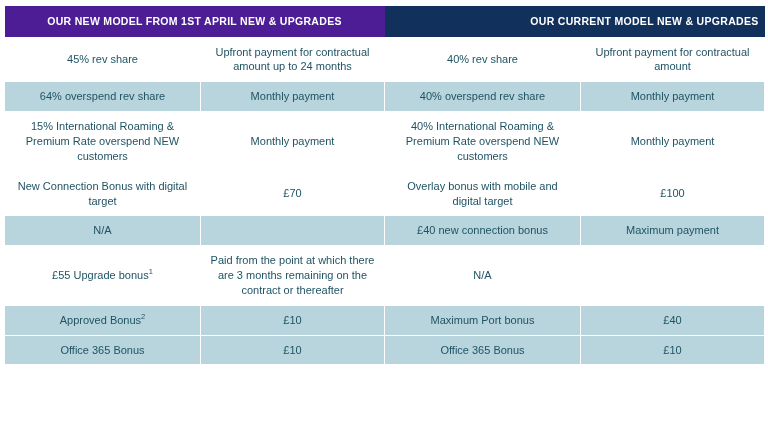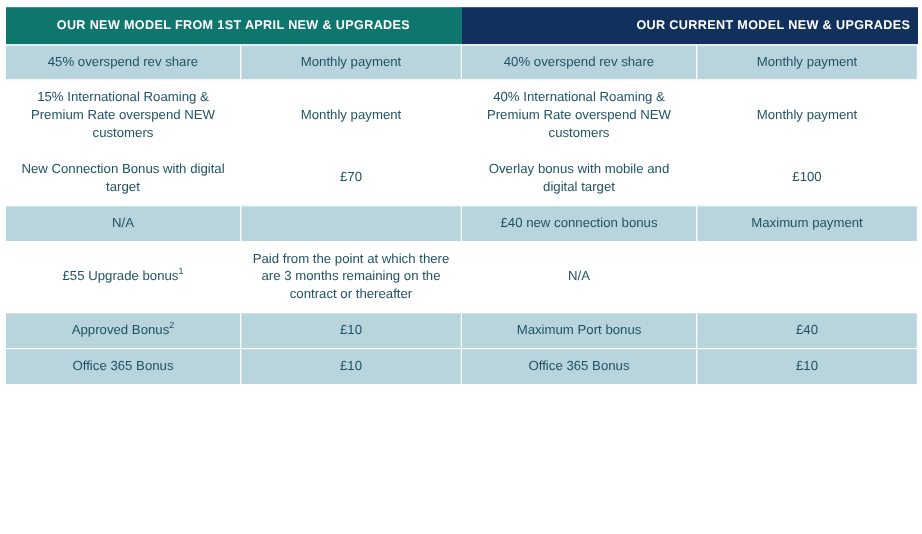--- a/index.html
+++ b/index.html
@@ -31,21 +31,21 @@
 
   th.head-left, th.head-right {
     color: #ffffff;
     font-size: 10.5px;
     font-weight: bold;
     letter-spacing: 0.3px;
     text-align: center;
     padding: 9px 6px 9px 6px;
     line-height: 1.2;
   }
-  th.head-left { background: #0f766e; }
+  th.head-left { background: #4c1d95; }
   th.head-right { background: #11315c; text-align: right; }
 
   td.cell {
     font-size: 11px;
     text-align: center;
     vertical-align: middle;
     padding: 7px 8px;
     line-height: 1.35;
     color: #1f5363;
     border: 1px solid #ffffff;
@@ -70,22 +70,28 @@
         <col class="c3">
         <col class="c4">
     </colgroup>
     <thead>
       <tr>
         <th class="head-left" colspan="2">OUR NEW MODEL FROM 1ST APRIL NEW &amp; UPGRADES</th>
         <th class="head-right" colspan="2">OUR CURRENT MODEL NEW &amp; UPGRADES</th>
       </tr>
     </thead>
     <tbody id="tbody">
+        <tr class="band-light">
+          <td class="cell">45% rev share</td>
+          <td class="cell">Upfront payment for contractual amount up to 24 months</td>
+          <td class="cell">40% rev share</td>
+          <td class="cell">Upfront payment for contractual amount</td>
+        </tr>
         <tr class="band-dark">
-          <td class="cell">45% overspend rev share</td>
+          <td class="cell">64% overspend rev share</td>
           <td class="cell">Monthly payment</td>
           <td class="cell">40% overspend rev share</td>
           <td class="cell">Monthly payment</td>
         </tr>
         <tr class="band-light">
           <td class="cell">15% International Roaming &amp; Premium Rate overspend NEW customers</td>
           <td class="cell">Monthly payment</td>
           <td class="cell">40% International Roaming &amp; Premium Rate overspend NEW customers</td>
           <td class="cell">Monthly payment</td>
         </tr>

